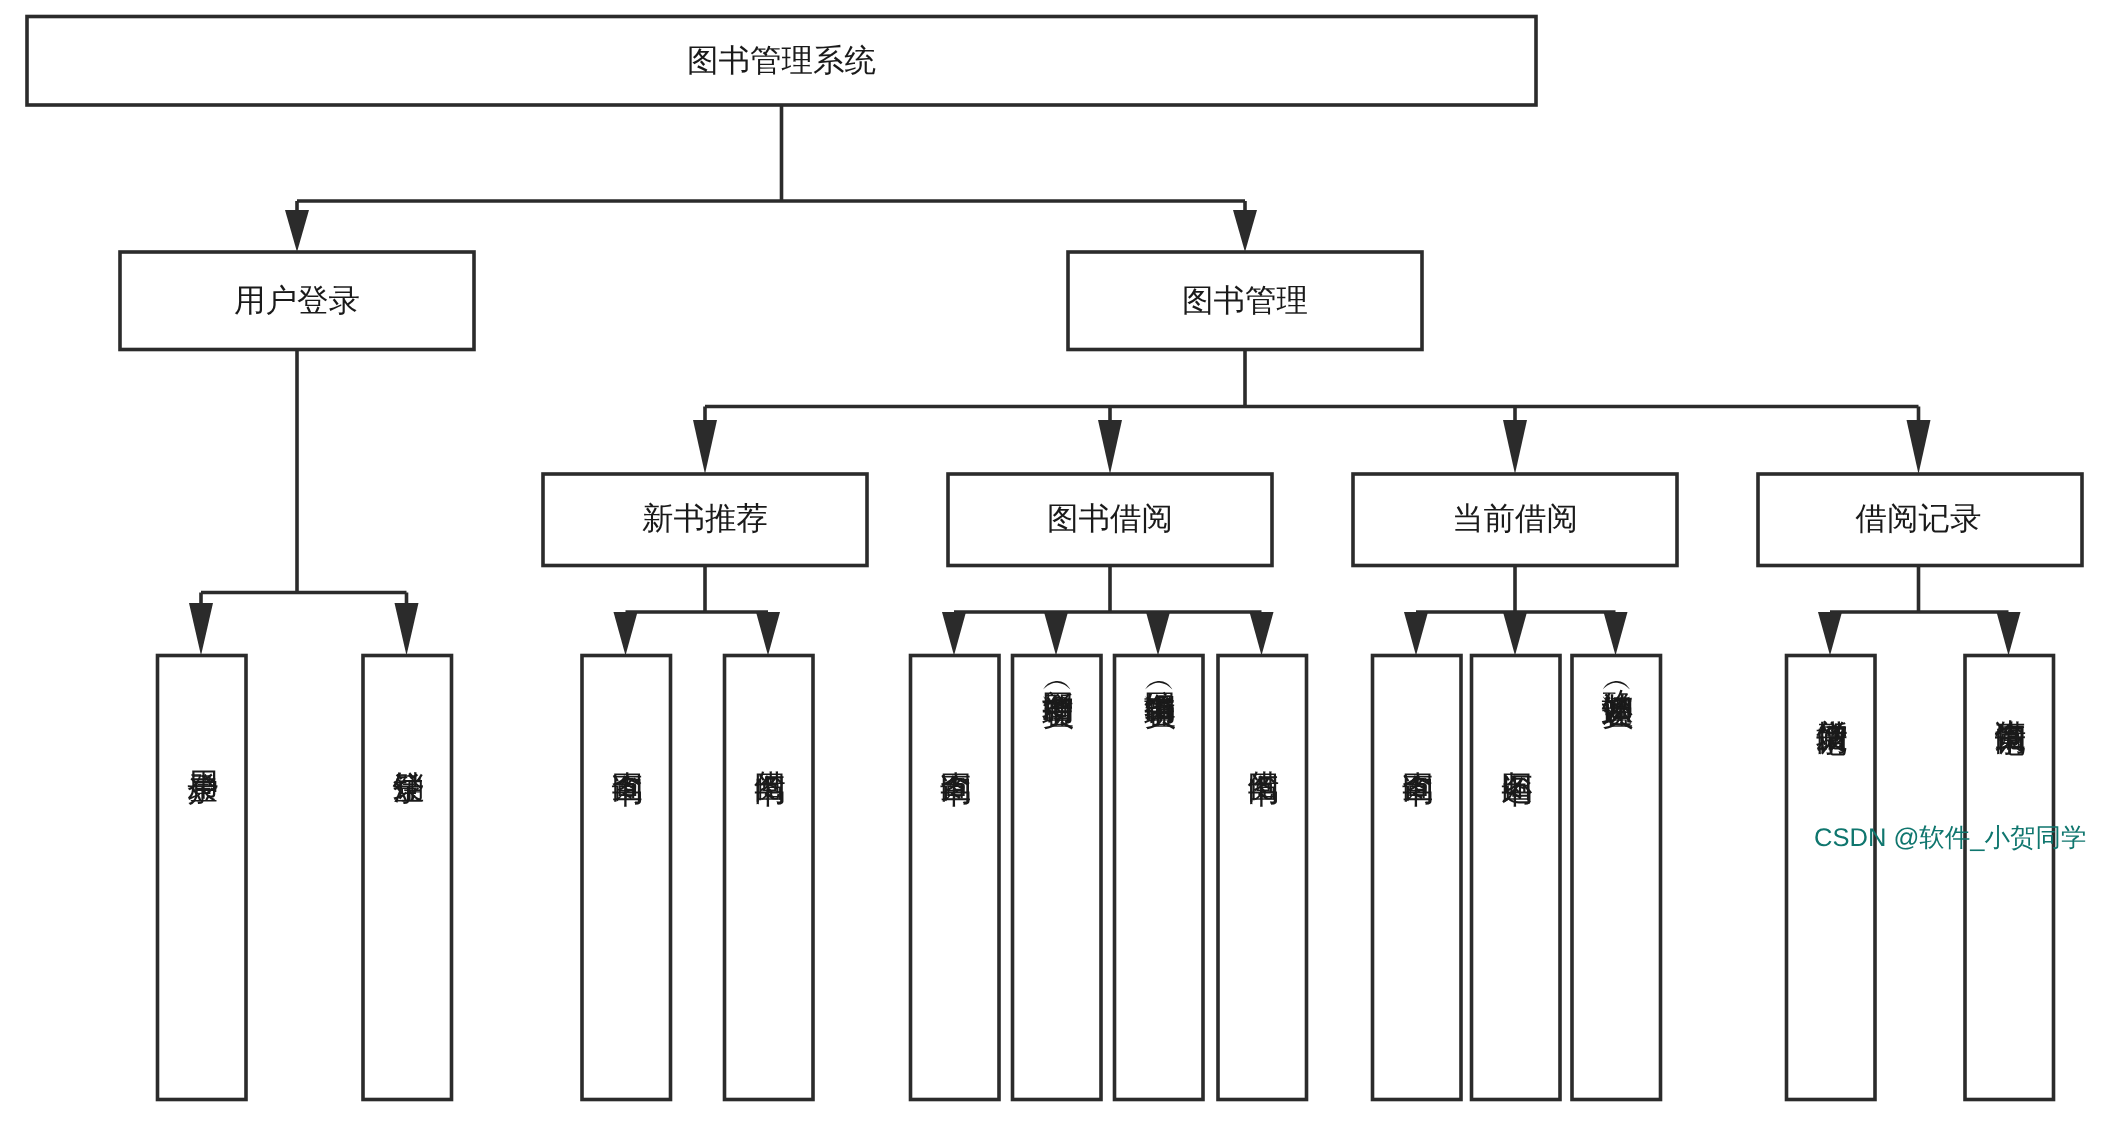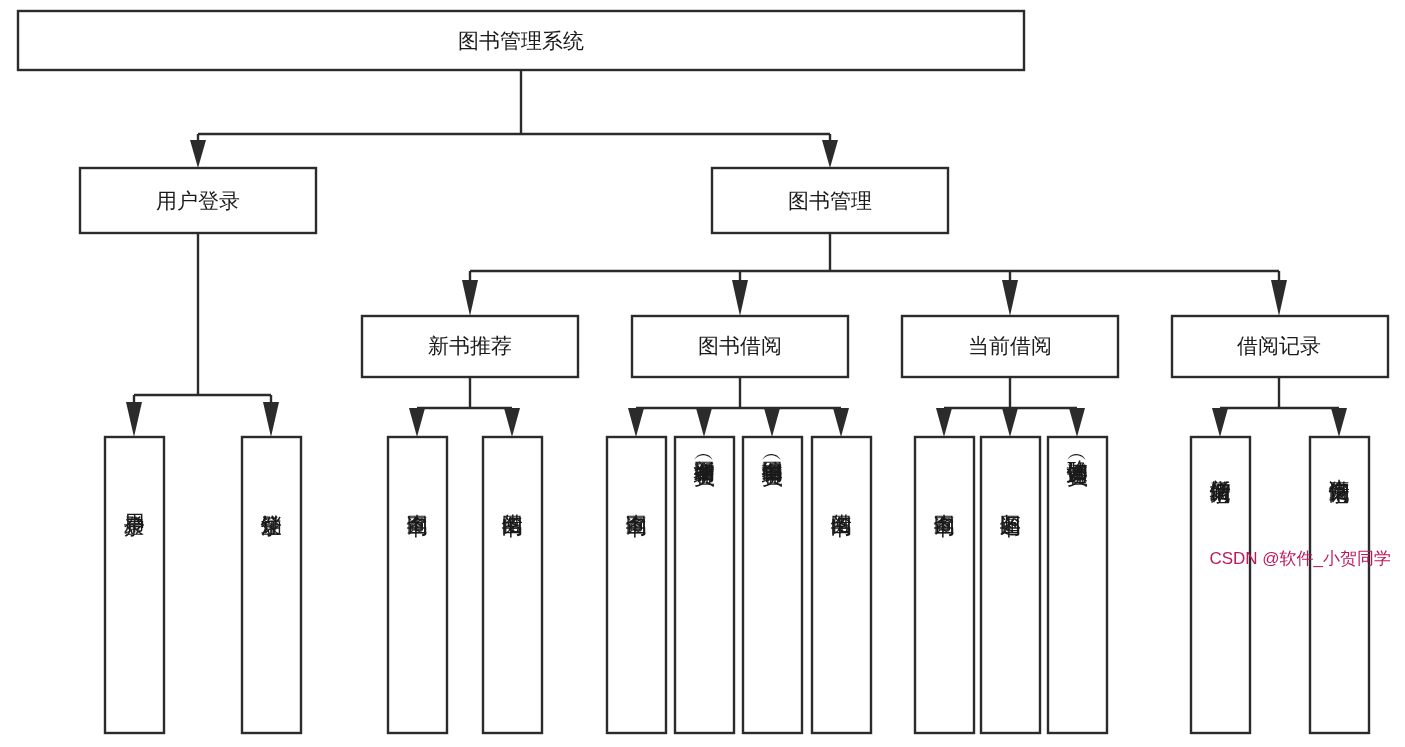--- a/index.html
+++ b/index.html
@@ -64,21 +64,21 @@
     white-space: nowrap;
     pointer-events: none;
     user-select: none;
   }
   .watermark {
     position: absolute;
     right: 14px;
     bottom: 6px;
     font-family: "Liberation Sans", "DejaVu Sans", sans-serif;
     font-size: 17px;
-    color: #be185d;
+    color: #0f766e;
     white-space: nowrap;
     user-select: none;
   }
 </style>
 </head>
 <body>
 
 <div id="diagram-root">
 
   <svg id="flow" viewBox="0 0 1405 747">

